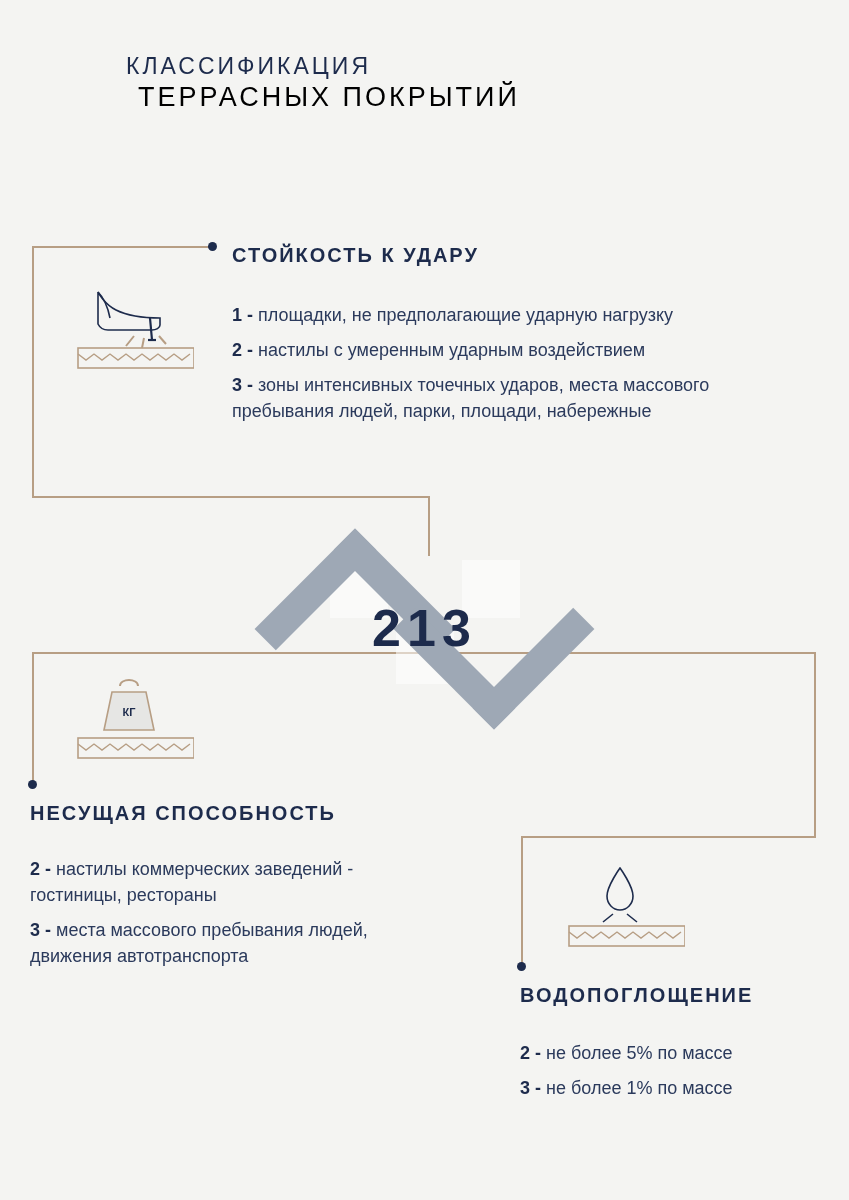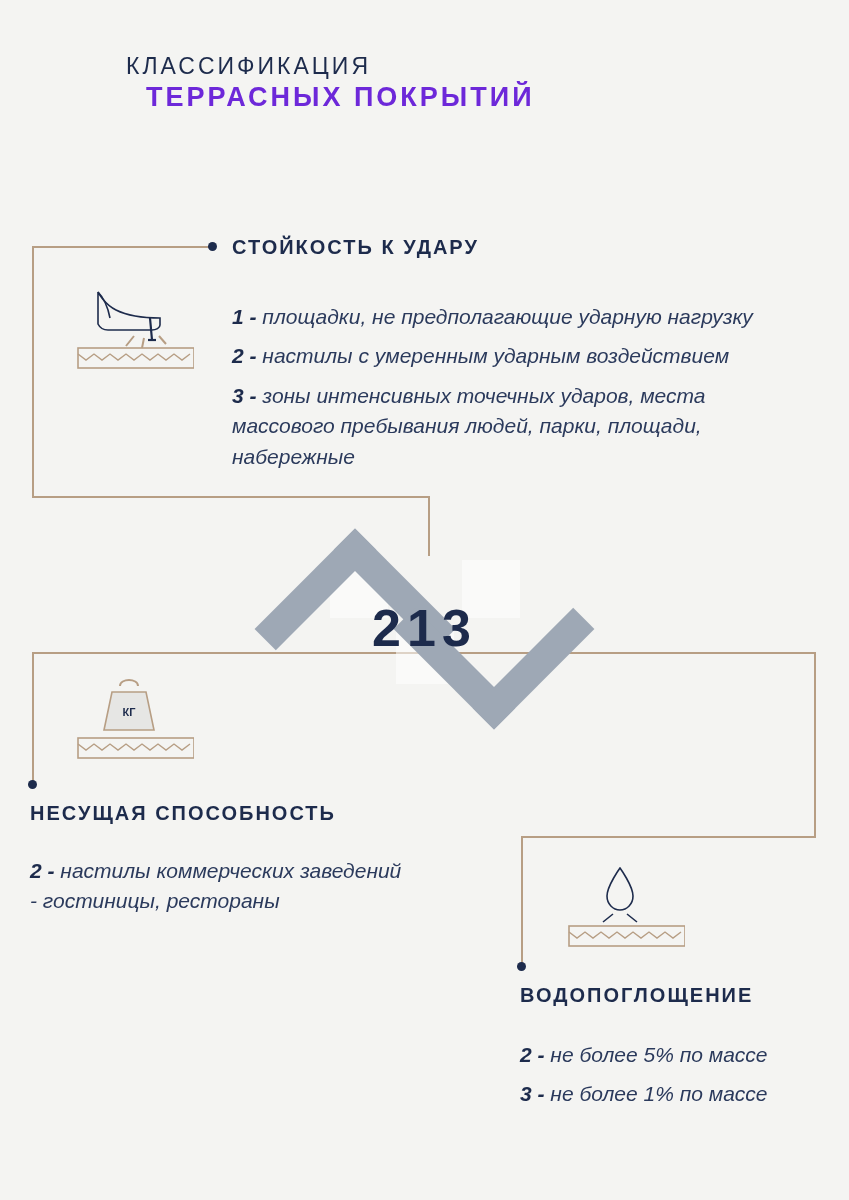--- a/index.html
+++ b/index.html
@@ -29,24 +29,24 @@
   .title-line1 {
     font-size: 23px;
     letter-spacing: 3px;
     font-weight: normal;
     color: #1d2b4c;
     line-height: 1.25;
   }
   .title-line2 {
     font-size: 27px;
     letter-spacing: 3px;
-    font-weight: bold;
-    color: #6d28d9;
+    font-weight: normal;
+    color: #000000;
     line-height: 1.25;
-    margin-left: 20px;
+    margin-left: 12px;
   }
 
   
   .line {
     position: absolute;
     background: #b79e84;
   }
   .dot {
     position: absolute;
     width: 9px;
@@ -128,23 +128,22 @@
     color: #1d2b4c;
   }
 
   
   .list {
     position: absolute;
   }
   .list p {
     margin: 0 0 9px 0;
     color: #2b3a5c;
-    font-size: 21px;
+    font-size: 18px;
     line-height: 1.45;
-    font-style: italic;
   }
   .list .num {
     font-weight: bold;
     color: #1d2b4c;
   }
 
   
   .icon {
     position: absolute;
   }
@@ -191,21 +190,21 @@
       <path d="M34 14 C34 14, 40 26, 52 32 C66 39, 84 40, 96 40 L96 47 C96 50, 92 52, 88 52 L44 52 C40 52, 36 50, 34 46 L34 14 Z" fill="none" stroke="#1d2b4c"></path>
       <path d="M34 14 C40 20, 44 30, 46 40" stroke="#1d2b4c"></path>
       <path d="M86 40 L88 62" stroke="#1d2b4c" stroke-width="2.2"></path>
       <path d="M84 62 L92 62" stroke="#1d2b4c" stroke-width="2.2"></path>
       <path d="M70 58 L62 68 M80 60 L78 70 M95 58 L102 66" stroke="#b79e84" stroke-width="2"></path>
       <rect x="14" y="70" width="116" height="20" stroke="#b79e84" fill="none"></rect>
       <path d="M14 76 l8 6 l8 -6 l8 6 l8 -6 l8 6 l8 -6 l8 6 l8 -6 l8 6 l8 -6 l8 6 l8 -6 l8 6 l8 -6" stroke="#b79e84" fill="none" stroke-width="1.4"></path>
     </svg>
   </div>
 
-  <div class="section-head" style="left:232px; top:236px;">СТОЙКОСТЬ К УДАРУ</div>
+  <div class="section-head" style="left:232px; top:244px;">СТОЙКОСТЬ К УДАРУ</div>
 
   <div class="list" style="left:232px; top:302px; width:570px;">
     <p><span class="num">1 -</span> <span>площадки, не предполагающие ударную нагрузку</span></p>
     <p><span class="num">2 -</span> <span>настилы с умеренным ударным воздействием</span></p>
     <p><span class="num">3 -</span> <span>зоны интенсивных точечных ударов, места массового пребывания людей, парки, площади, набережные</span></p>
   </div>
 
   <div class="icon" style="left:64px; top:668px;">
     <svg width="130" height="100" viewBox="0 0 130 100" fill="none" stroke="#b79e84" stroke-width="1.6">
       <path d="M56 18 C56 10, 74 10, 74 18" stroke="#b79e84" stroke-width="2"></path>
@@ -213,20 +212,21 @@
       <text x="65" y="48" font-family="Liberation Sans, sans-serif" font-size="11" font-weight="bold" fill="#1d2b4c" text-anchor="middle" stroke="none">КГ</text>
       <rect x="14" y="70" width="116" height="20" stroke="#b79e84" fill="none"></rect>
       <path d="M14 76 l8 6 l8 -6 l8 6 l8 -6 l8 6 l8 -6 l8 6 l8 -6 l8 6 l8 -6 l8 6 l8 -6 l8 6 l8 -6" stroke="#b79e84" fill="none" stroke-width="1.4"></path>
     </svg>
   </div>
 
   <div class="section-head" style="left:30px; top:802px;">НЕСУЩАЯ СПОСОБНОСТЬ</div>
 
   <div class="list" style="left:30px; top:856px; width:380px;">
     <p><span class="num">2 -</span> <span>настилы коммерческих заведений - гостиницы, рестораны</span></p>
+    <p><span class="num">3 -</span> <span>места массового пребывания людей, движения автотранспорта</span></p>
   </div>
 
   <div class="icon" style="left:555px; top:856px;">
     <svg width="130" height="100" viewBox="0 0 130 100" fill="none" stroke="#1d2b4c" stroke-width="1.6">
       <path d="M65 12 C65 12, 52 30, 52 40 C52 48, 58 54, 65 54 C72 54, 78 48, 78 40 C78 30, 65 12, 65 12 Z" stroke="#1d2b4c" fill="none"></path>
       <path d="M48 66 L58 58 M82 66 L72 58" stroke="#1d2b4c" stroke-width="1.6"></path>
       <rect x="14" y="70" width="116" height="20" stroke="#b79e84" fill="none"></rect>
       <path d="M14 76 l8 6 l8 -6 l8 6 l8 -6 l8 6 l8 -6 l8 6 l8 -6 l8 6 l8 -6 l8 6 l8 -6 l8 6 l8 -6" stroke="#b79e84" fill="none" stroke-width="1.4"></path>
     </svg>
   </div>

